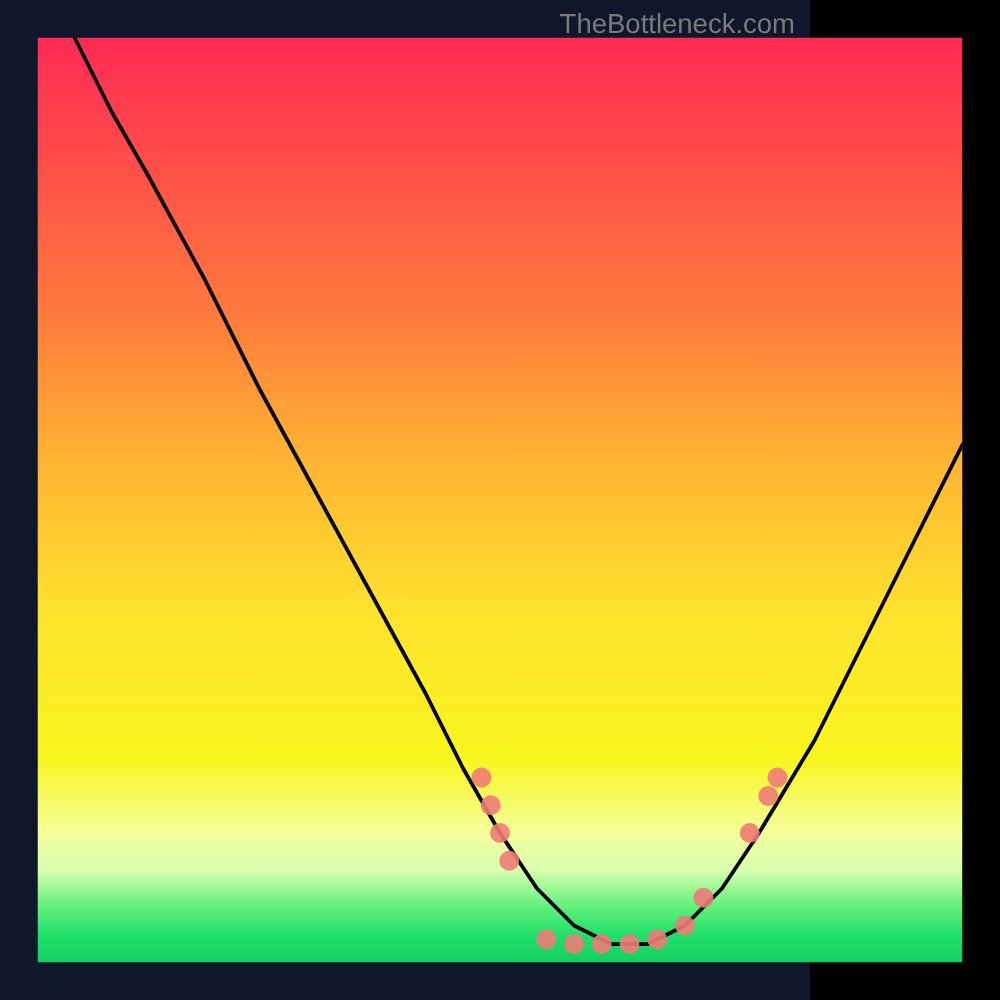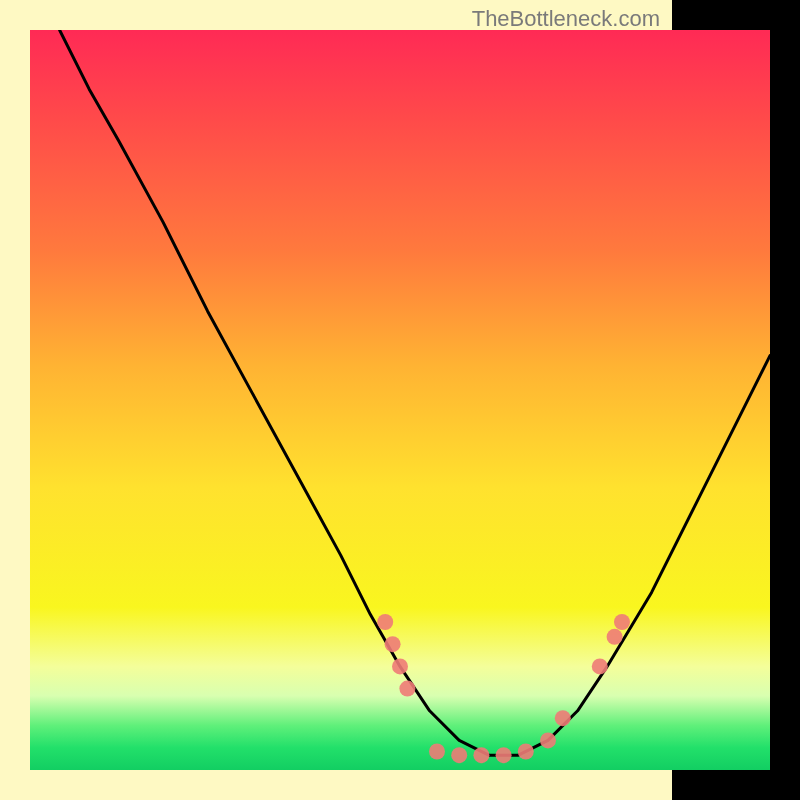--- a/index.html
+++ b/index.html
@@ -8,22 +8,21 @@
     width: 800px;
     height: 800px;
     background: #000;
     overflow: hidden;
     font-family: Arial, Helvetica, sans-serif;
   }
   .container {
     position: relative;
     width: 648px;
     height: 800px;
-    background: #fef9c3;
-    padding-left: 24px;
+    background: #0f172a;
   }
   .attribution {
     position: absolute;
     top: 6px;
     right: 12px;
     color: #7a7a7a;
     font-size: 22px;
     font-weight: 500;
     z-index: 10;
   }

